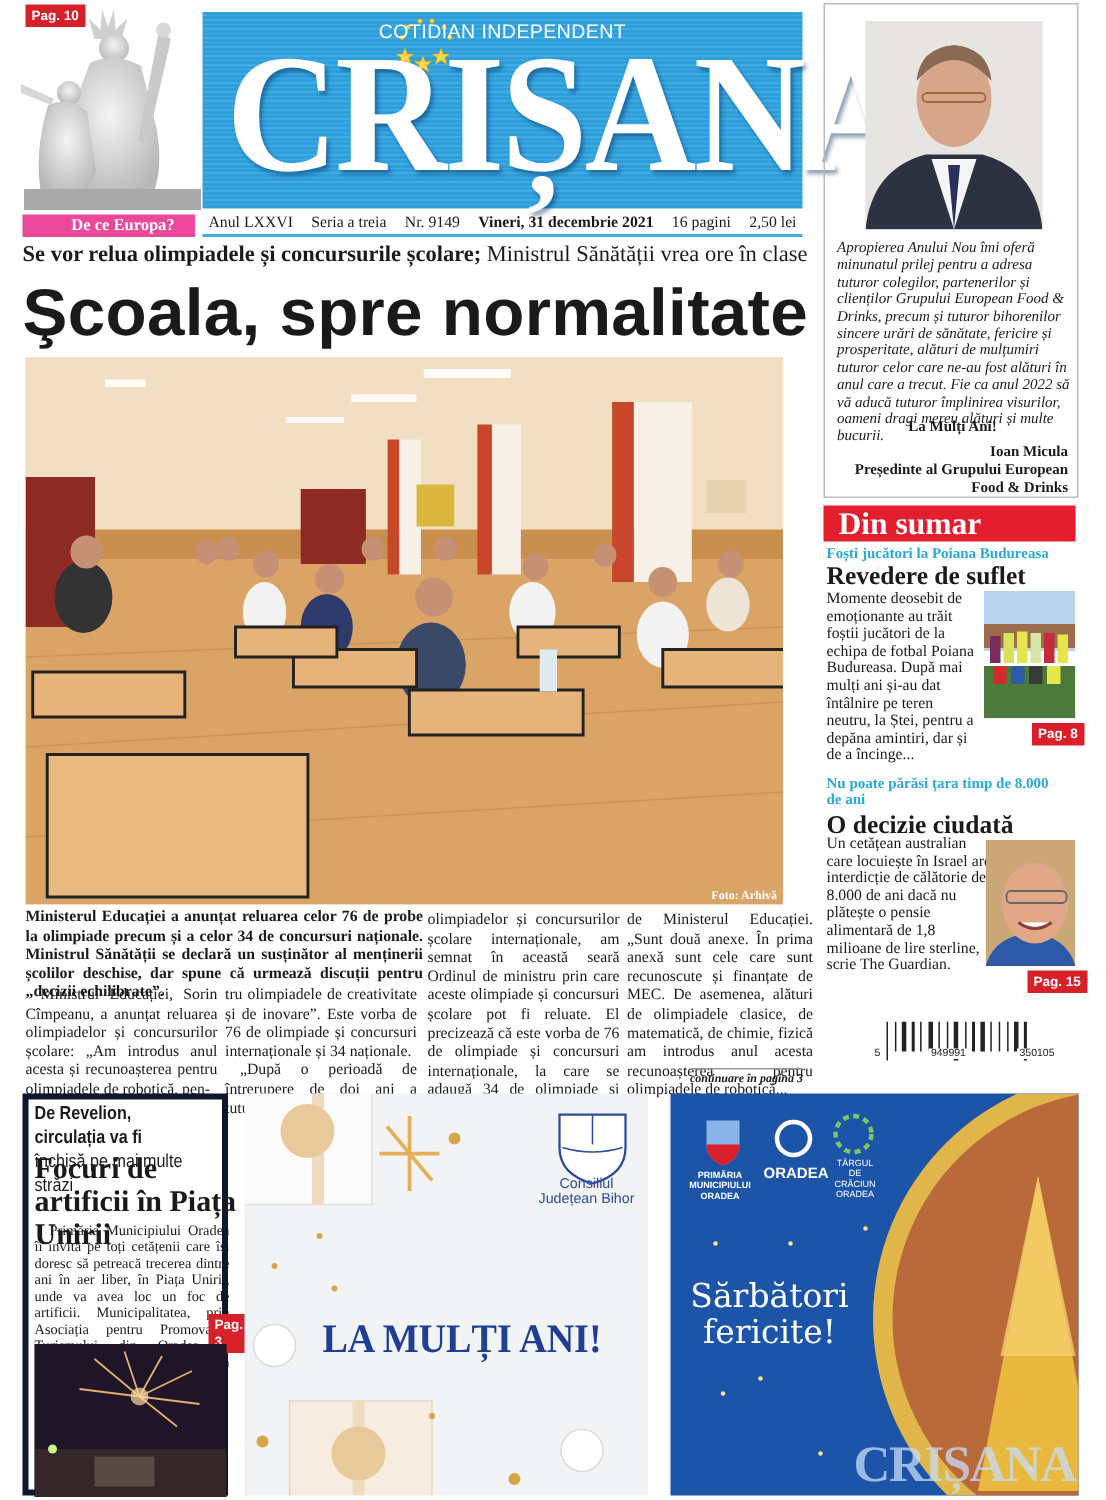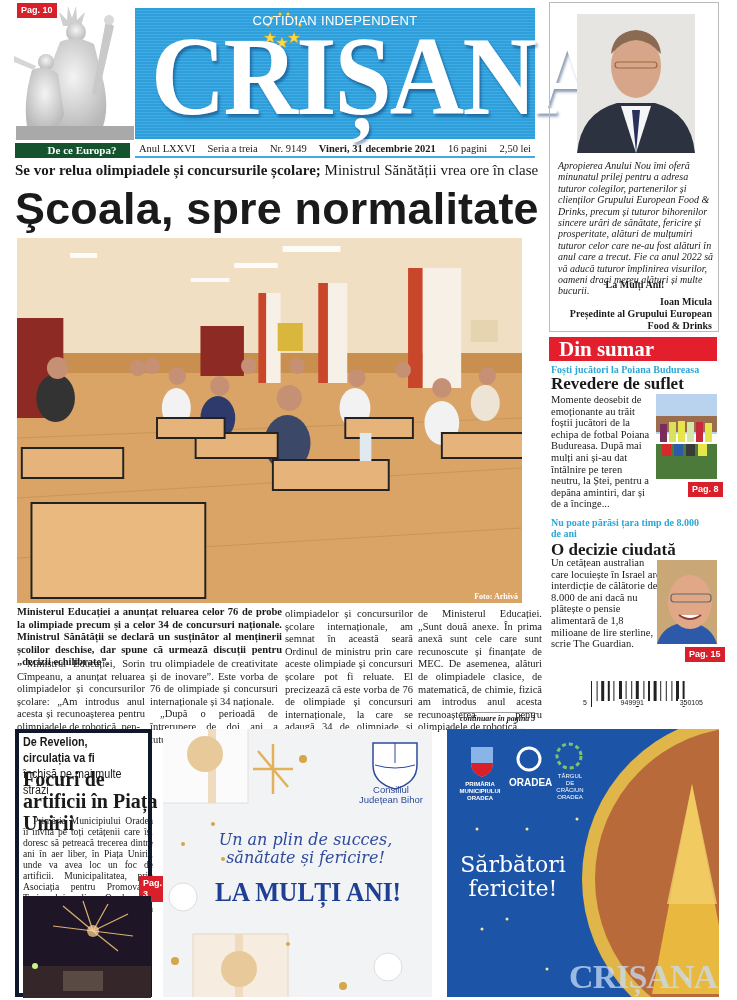--- a/index.html
+++ b/index.html
@@ -5,21 +5,21 @@
   * { box-sizing: border-box; margin: 0; padding: 0; }
   html, body { width: 737px; height: 1000px; background: #ffffff; overflow: hidden; }
   body { position: relative; font-family: "Liberation Serif", serif; color: #1a1a1a; }
   .abs { position: absolute; }
 
   
   .statue { left: 10px; top: 0; width: 130px; height: 140px; }
   .statue svg { width: 100%; height: 100%; }
   .pag-badge { background: #d8202a; color: #fff; font-family: "Liberation Sans", sans-serif; font-weight: bold; font-size: 9px; padding: 2px 4px; line-height: 11px; display: inline-block; }
   .pag10 { left: 17px; top: 3px; }
-  .europa-bar { left: 15px; top: 143px; width: 115px; height: 15px; background: #14532d; color: #fff; font-weight: bold; font-size: 11px; text-align: center; line-height: 15px; padding-left: 19px; }
+  .europa-bar { left: 15px; top: 143px; width: 115px; height: 15px; background: #ec4899; color: #fff; font-weight: bold; font-size: 11px; text-align: center; line-height: 15px; padding-left: 19px; }
   .logo-box { left: 135px; top: 8px; width: 400px; height: 131px;
     background: repeating-linear-gradient(180deg, #2f9fdb 0px, #2f9fdb 2px, #41ace4 2px, #41ace4 3px); }
   .logo-tag { left: 0; right: 0; top: 5px; text-align: center; color: #fff; font-family: "Liberation Sans", sans-serif; font-size: 13px; letter-spacing: 0.3px; }
   .logo-word { left: 0; right: 0; top: 12px; text-align: center; color: #fff; font-family: "Liberation Serif", serif; font-weight: bold; font-size: 112px; line-height: 112px; letter-spacing: -2px; transform: scaleX(0.92); text-shadow: 2px 3px 3px rgba(0,40,90,0.45); }
   .stars { left: 125px; top: 2px; width: 50px; height: 40px; }
   .info-row { left: 135px; top: 141px; width: 400px; height: 17px; display: flex; justify-content: space-between; align-items: center; font-size: 10.5px; padding: 0 4px; border-bottom: 2px solid #41ace4; }
   .info-row .bold { font-weight: bold; }
 
   .kicker { left: 15px; top: 162px; width: 525px; font-size: 15px; }
   .kicker b { font-weight: bold; margin-top: 13px; }
@@ -349,21 +349,20 @@
         <circle cx="180" cy="257" r="4"></circle>
         <circle cx="12" cy="232" r="4"></circle>
       </g>
     <g>
       <path d="M210 14 h44 v22 q0 18 -22 24 q-22 -6 -22 -24z" fill="#fff" stroke="#2e4a9a" stroke-width="1.5"></path>
       <line x1="232" y1="14" x2="232" y2="34" stroke="#2e4a9a"></line>
       <path d="M212 36 q20 6 40 0" stroke="#2e4a9a" fill="none"></path>
     </g>
   </svg>
   <div class="abs cj-name">Consiliul Județean Bihor</div>
-  <div class="abs script">Un an plin de succes, sănătate și fericire!</div>
   <div class="abs lma">LA MULȚI ANI!</div>
 </div>
 
 <div class="abs ad-or">
   <svg class="abs" style="left:0;top:0" width="272" height="268" viewBox="0 0 272 268">
     <circle cx="300" cy="150" r="165" fill="#e0b64a"></circle>
     <circle cx="300" cy="150" r="152" fill="#b86a3a"></circle>
     <path d="M245 55 l-40 210 h80 z" fill="#e8b93e"></path>
     <path d="M245 55 l-25 120 h50z" fill="#f3d06a" opacity="0.8"></path>
     <g fill="#f6e79c">

